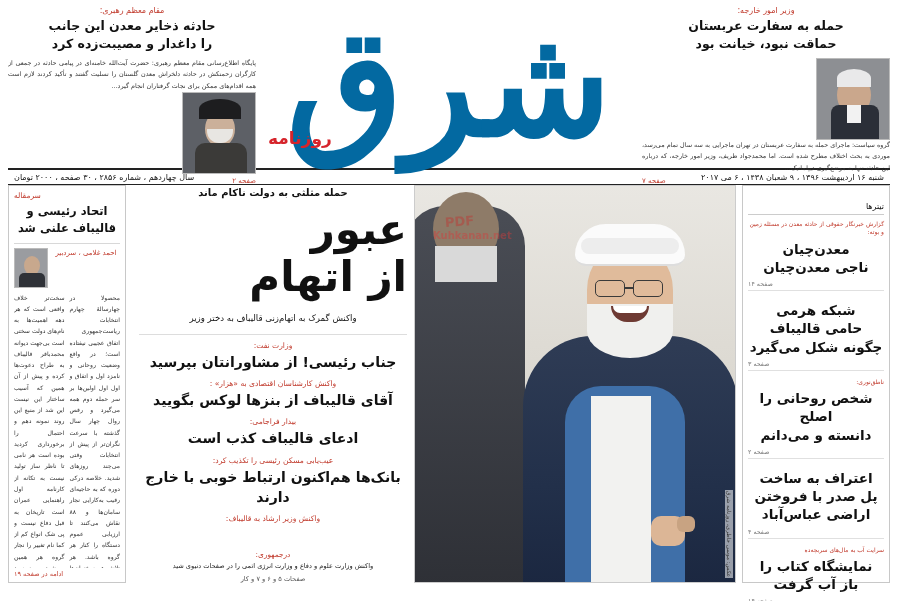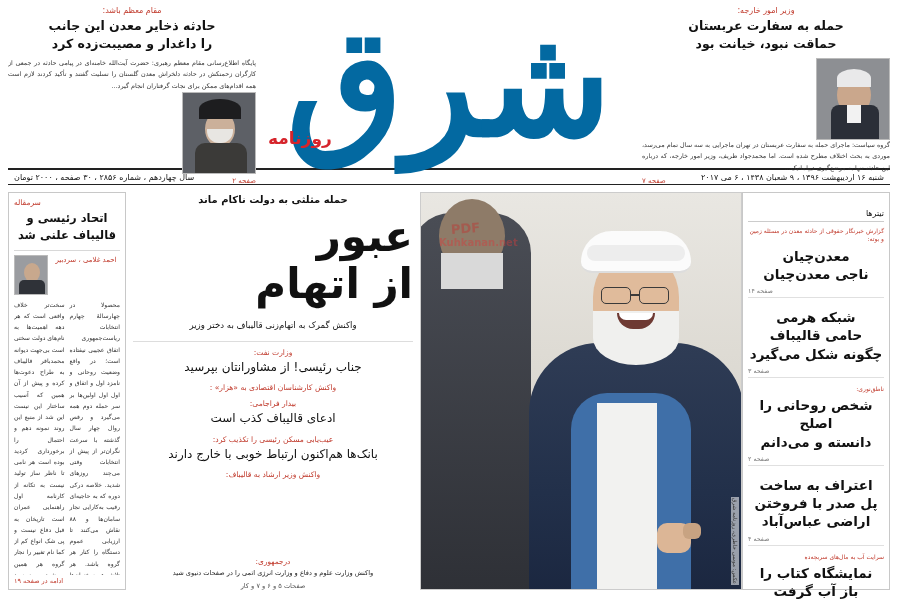--- a/index.html
+++ b/index.html
@@ -124,21 +124,22 @@
     padding: 0 6px;
     font-size: 8px;
     color: #111;
     direction: rtl;
   }
 
   
   .main {
     display: flex;
     flex-direction: row;
-    margin-top: 7px;
+    gap: 6px;
+    margin-top: 0;
     height: 398px;
   }
 
   
   .main { direction: ltr; }
 
   
   .col-left {
     width: 118px;
     border: 1px solid #c8c8c8;
@@ -262,22 +263,22 @@
   .qa {
     margin-bottom: 7px;
     text-align: center;
   }
   .qa .q {
     font-size: 7.6px;
     color: #c0392b;
     margin-bottom: 2px;
   }
   .qa .a {
-    font-size: 12px;
-    font-weight: normal;
+    font-size: 14px;
+    font-weight: bold;
     color: #111;
     line-height: 1.45;
   }
   .lead-foot {
     margin-top: auto;
     text-align: center;
   }
   .lead-foot .q { font-size: 7.4px; color: #c0392b; }
   .lead-foot .a { font-size: 6.6px; color: #222; line-height: 1.6; margin-top: 2px;}
   .lead-foot .pages { font-size: 6.6px; color: #555; margin-top: 3px; }
@@ -364,21 +365,21 @@
       </div>
       <div class="mh-more">صفحه ۷</div>
     </div>
 
     <div class="logo-wrap">
       <div class="logo-sharq">شرق</div>
       <div class="logo-rooz">روزنامه</div>
     </div>
 
     <div class="mh-col right">
-      <div class="kicker">مقام معظم باشد:</div>
+      <div class="kicker">مقام معظم رهبری:</div>
       <div class="headline" style="white-space:pre-line">حادثه ذخایر معدن این جانب
 را داغدار و مصیبت‌زده کرد</div>
       <div class="mh-body">
         <div class="mh-text">پایگاه اطلاع‌رسانی مقام معظم رهبری: حضرت آیت‌الله خامنه‌ای در پیامی حادثه در جمعی از کارگران زحمتکش در حادثه دلخراش معدن گلستان را تسلیت گفتند و تأکید کردند لازم است همه اقدام‌های ممکن برای نجات گرفتاران انجام گیرد...</div>
         <div class="mh-photo khamenei">
           <div class="face" style="width:30px;height:36px;left:22px;top:18px;background:#cbb09a;"></div>
           <div style="position:absolute;left:16px;top:6px;width:42px;height:20px;background:#1d1d1f;border-radius:50% 50% 0 0;"></div>
           <div style="position:absolute;left:12px;top:50px;width:52px;height:36px;background:#3b3a38;border-radius:10px 10px 0 0;"></div>
           <div style="position:absolute;left:24px;top:36px;width:26px;height:14px;background:#e8e6e2;border-radius:0 0 12px 12px;"></div>
         </div>
@@ -447,20 +448,21 @@
         <div class="lead-title">از اتهام</div>
         <div class="lead-sub">واکنش گمرک به اتهام‌زنی قالیباف به دختر وزیر</div>
 
         <div class="qa-list">
           <div class="qa">
             <div class="q">وزارت نفت:</div>
             <div class="a">جناب رئیسی! از مشاورانتان بپرسید</div>
           </div>
           <div class="qa">
             <div class="q">واکنش کارشناسان اقتصادی به «هزار» :</div>
+            <div class="a">آقای قالیباف از بنزها لوکس بگویید</div>
           </div>
           <div class="qa">
             <div class="q">بیدار فراجامی:</div>
             <div class="a">ادعای قالیباف کذب است</div>
           </div>
           <div class="qa">
             <div class="q">عیب‌یابی مسکن رئیسی را تکذیب کرد:</div>
             <div class="a">بانک‌ها هم‌اکنون ارتباط خوبی با خارج دارند</div>
           </div>
           <div class="qa">

